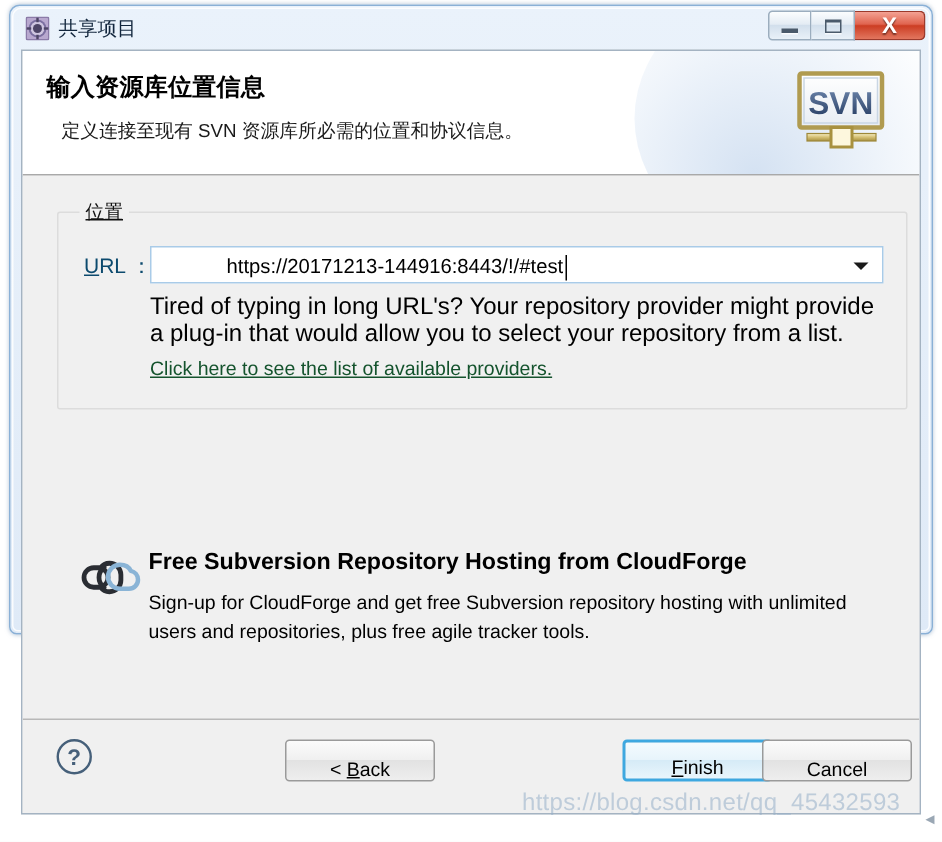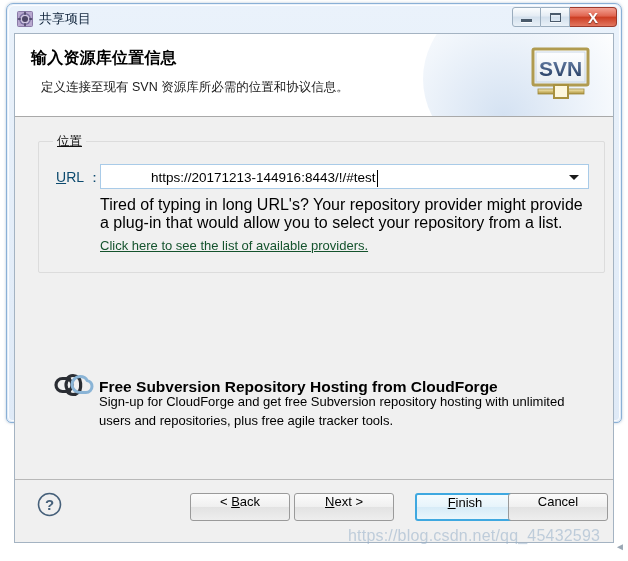--- a/index.html
+++ b/index.html
@@ -288,21 +288,21 @@
   .cf-logo {
     position: absolute;
     left: 38px;
     top: 254px;
     width: 42px;
     height: 30px;
   }
   .cf-title {
     position: absolute;
     left: 84px;
-    top: 260px;
+    top: 248px;
     font-size: 15.5px;
     font-weight: bold;
     color: #000;
     font-family: "Liberation Sans", sans-serif;
   }
   .cf-body {
     position: absolute;
     left: 84px;
     top: 274px;
     width: 490px;
@@ -334,21 +334,21 @@
     top: 13px;
     width: 100px;
     height: 28px;
     border: 1px solid #9a9a9a;
     border-radius: 3px;
     background: linear-gradient(180deg,#fbfbfb 0%, #f0f0f0 48%, #e2e2e2 50%, #eeeeee 100%);
     font-size: 13px;
     color: #000;
     font-family: "Liberation Sans", sans-serif;
     display: flex;
-    align-items: flex-start;
+    align-items: flex-end;
     justify-content: center;
     box-sizing: border-box;
     cursor: default;
     padding: 0;
   }
   .btn u { text-decoration: underline; }
   .btn.back   { left: 175px; }
   .btn.next   { left: 279px; }
   .btn.finish {
     left: 400px;
@@ -485,23 +485,20 @@
         <span class="help-icon">
           <svg width="25" height="25" viewBox="0 0 25 25">
             <circle cx="12.5" cy="12.5" r="11" fill="none" stroke="#46607a" stroke-width="1.6"></circle>
             <text x="12.5" y="18" text-anchor="middle" font-family="Liberation Sans, sans-serif" font-size="15" font-weight="bold" fill="#46607a">?</text>
           </svg>
         </span>
 
         <button class="btn back">
           <span>&lt;&nbsp;<u>B</u>ack</span>
         </button>
-        <button class="btn next">
-          <span><u>N</u>ext&nbsp;&gt;</span>
-        </button>
         <button class="btn finish">
           <span><u>F</u>inish</span>
         </button>
         <button class="btn cancel">
           <span>Cancel</span>
         </button>
       </div>
 
     </div>
   </div>

